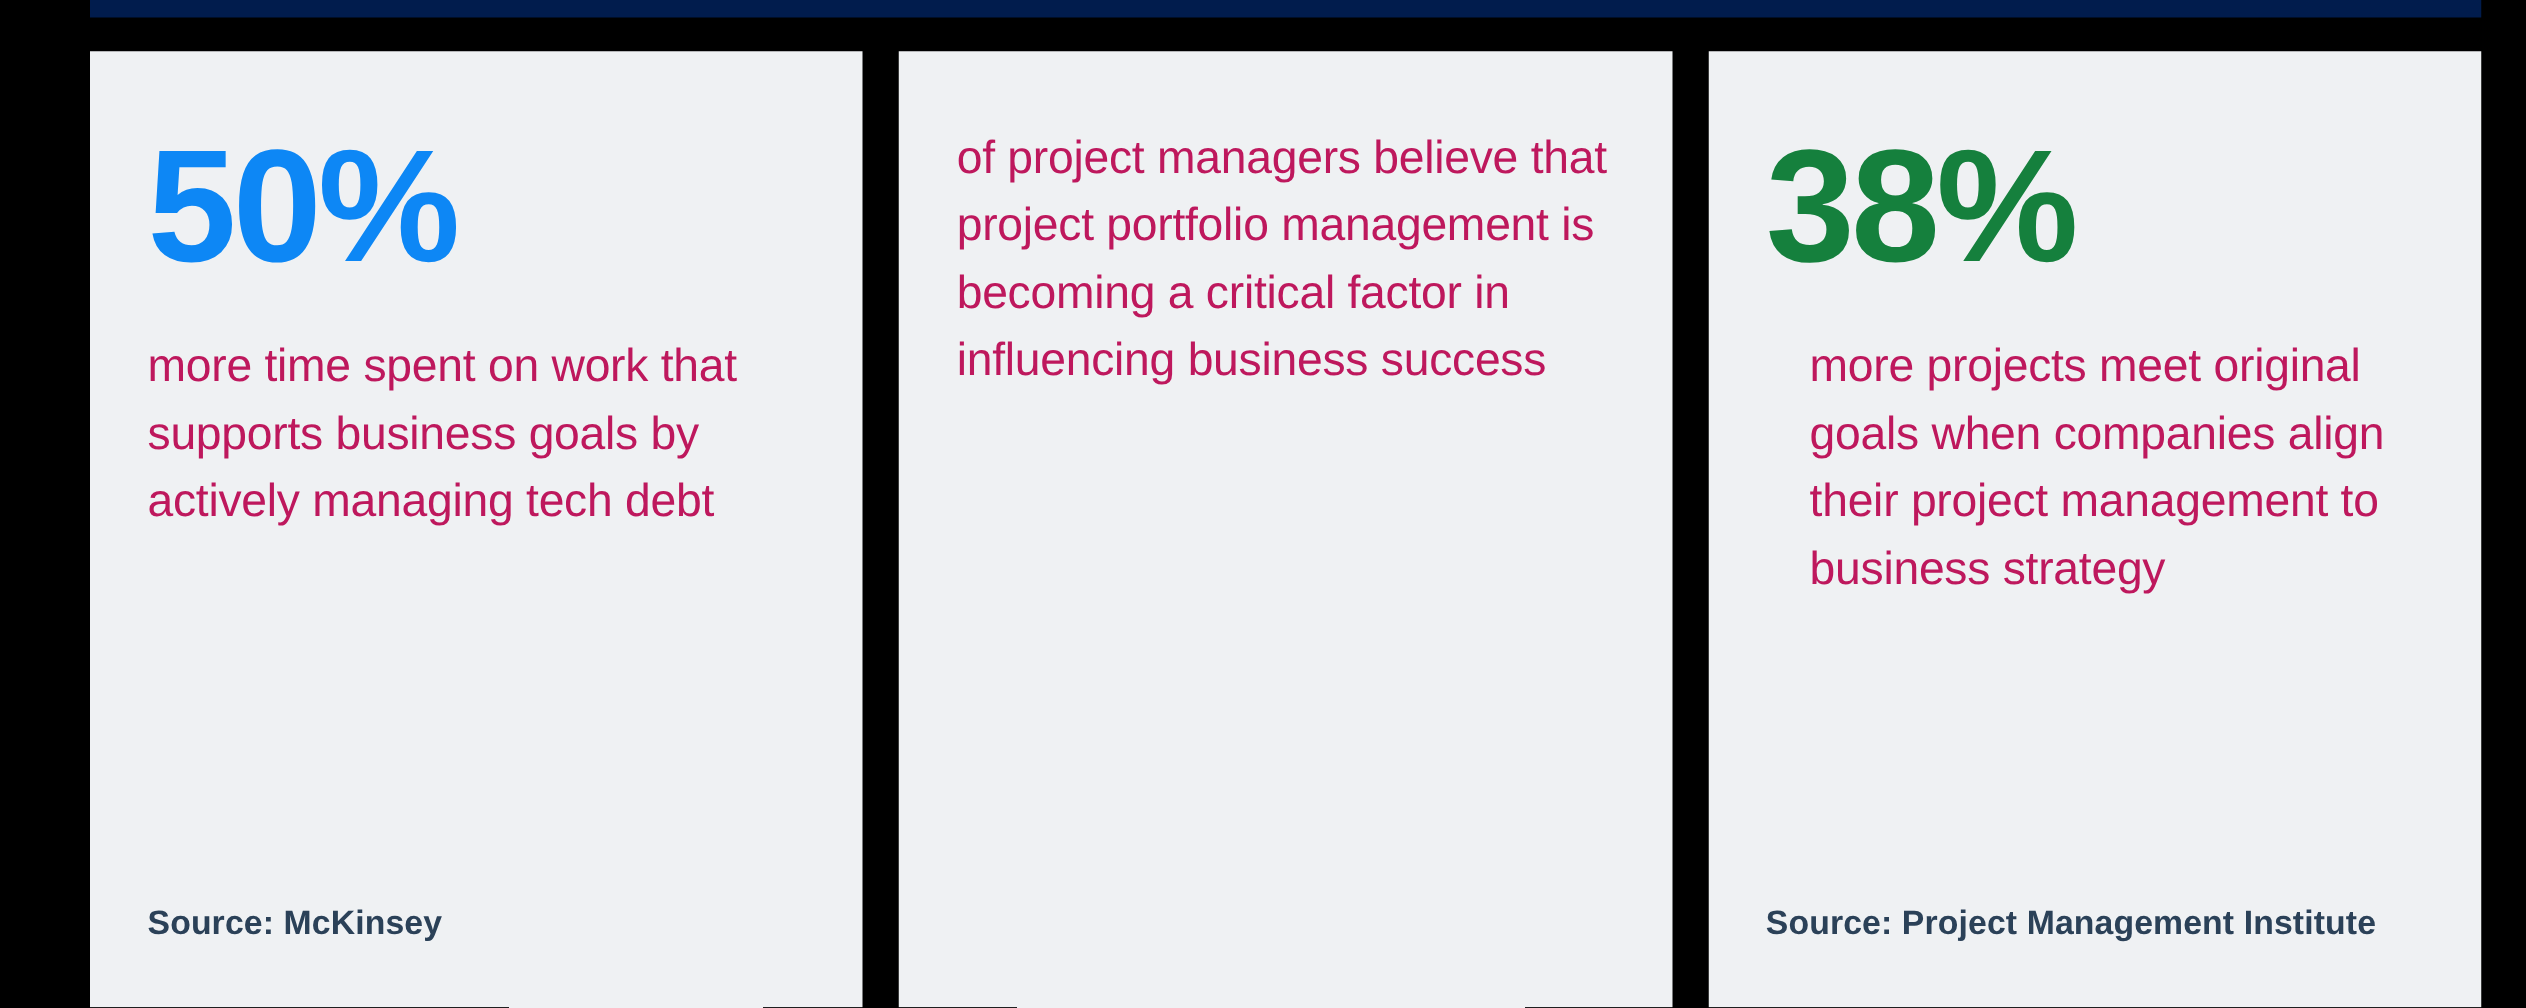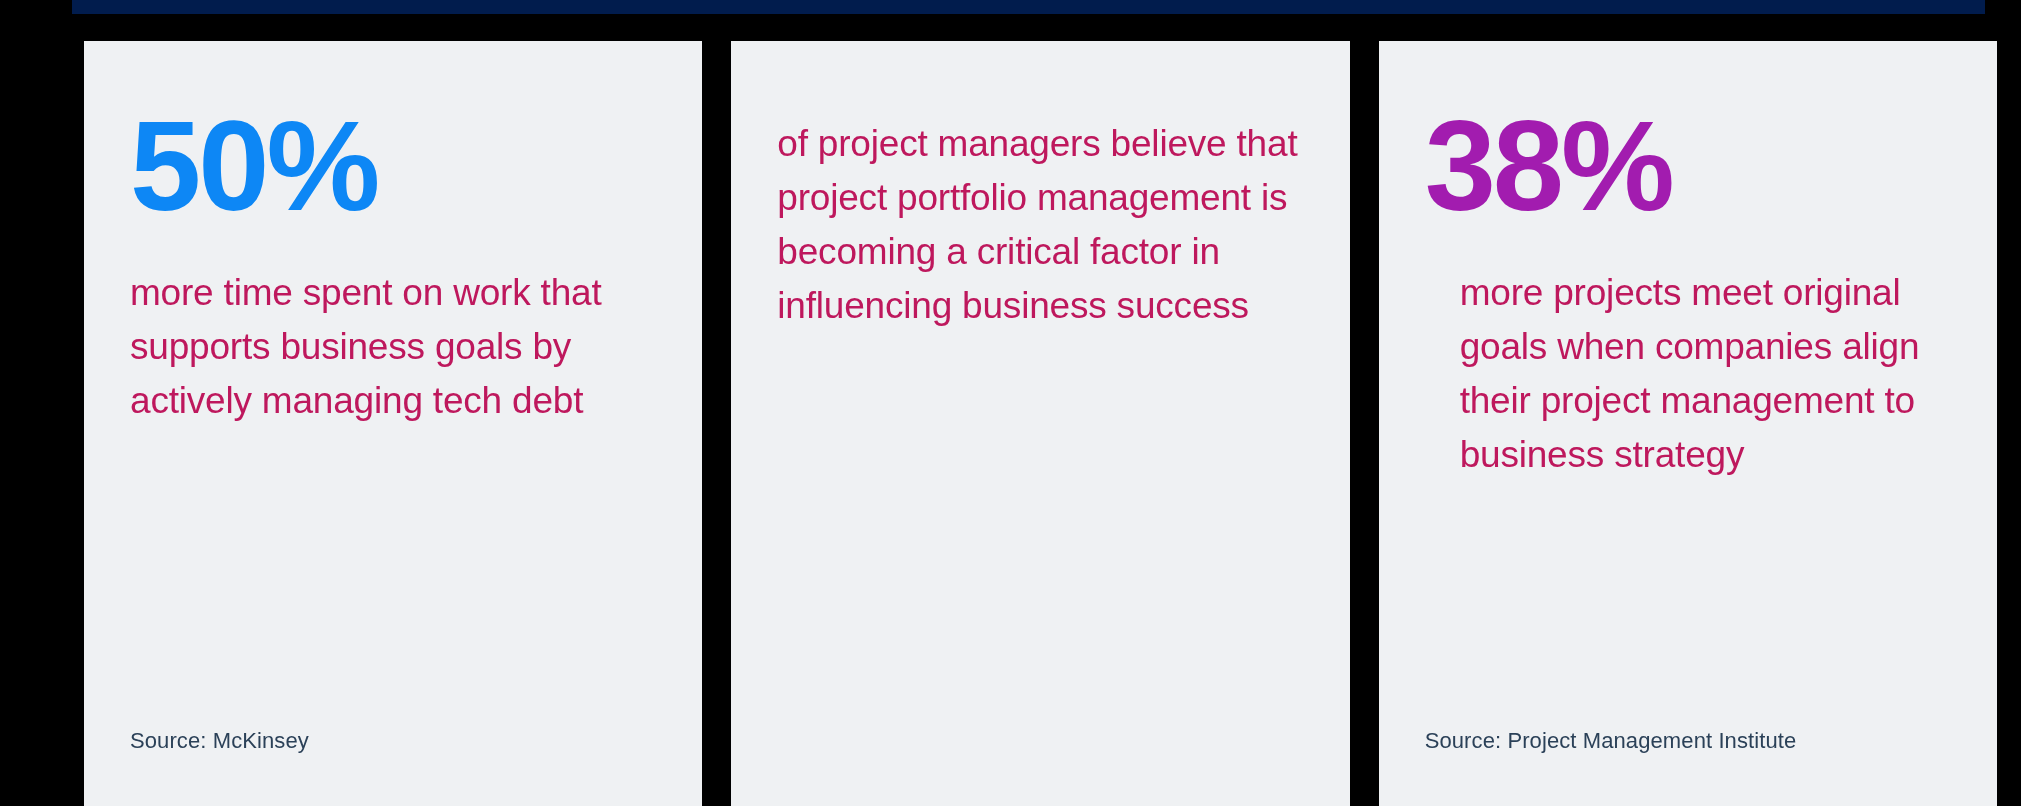--- a/index.html
+++ b/index.html
@@ -27,21 +27,21 @@
     left: 72px;
     top: 0px;
     width: 1913px;
     height: 14px;
     background: #011c4d;
   }
 
   
   .cards {
     position: absolute;
-    left: 84px;
+    left: 72px;
     top: 41px;
     width: 1913px;
     height: 765px;
     display: flex;
     flex-direction: row;
     align-items: stretch;
     gap: 29px;
   }
 
   .card {
@@ -60,49 +60,49 @@
     font-weight: 700;
     font-size: 128px;
     line-height: 1.04;
     letter-spacing: -3px;
     margin: 0 0 34px 0;
     white-space: nowrap;
   }
 
   .stat-number.accent-azure  { color: #0d87f5; }
   .stat-number.accent-blue   { color: #0c44d4; }
-  .stat-number.accent-navy   { color: #a21caf; }
+  .stat-number.accent-navy   { color: #15803d; }
 
   .stat-body {
     font-family: "Liberation Sans", sans-serif;
     font-weight: 400;
     font-size: 37px;
     line-height: 1.46;
     color: #be185d;
     margin: 0;
     letter-spacing: -0.2px;
     max-width: 100%;
   }
 
   .card-spacer { flex: 1 1 auto; min-height: 22px; }
 
   .stat-source {
     font-family: "Liberation Sans", sans-serif;
-    font-weight: 400;
-    font-size: 22px;
+    font-weight: 700;
+    font-size: 27px;
     line-height: 1.3;
     color: #2b4158;
     margin: 0 0 50px 0;
     letter-spacing: 0.1px;
     white-space: nowrap;
   }
 
   
   .card-1 .stat-body { max-width: 520px; }
-  .card-2 .stat-body { max-width: 565px; margin-top: 18px; }
+  .card-2 .stat-body { max-width: 565px; }
   .card-3 .stat-body { max-width: 500px; margin-left: 35px; }
 </style>
 </head>
 <body>
 
 <div class="canvas">
 
   <div class="top-bar"></div>
 
   <div class="cards">

